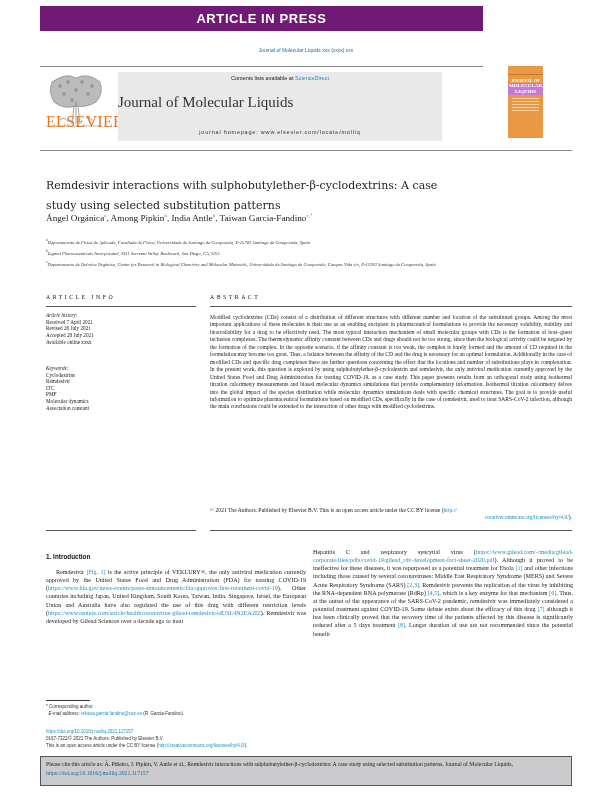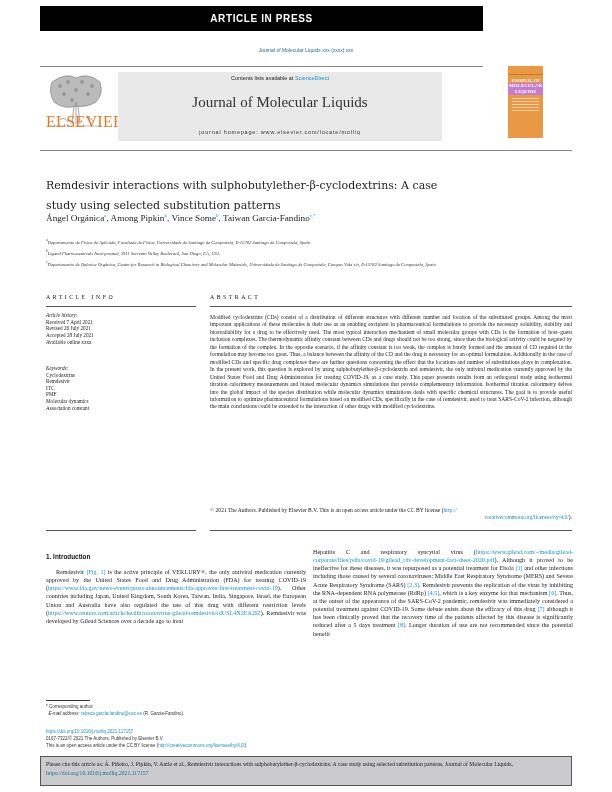--- a/index.html
+++ b/index.html
@@ -1,30 +1,30 @@
 <!DOCTYPE html>
 <html><head>
 <meta charset="utf-8">
 <style>
   * { box-sizing: border-box; margin: 0; padding: 0; }
   html, body { width: 612px; height: 792px; background: #fff; overflow: hidden; }
   body { font-family: "Liberation Serif", serif; color: #111; position: relative; }
-  .aip { position: absolute; left: 40px; top: 6px; width: 443px; height: 25px; background: #000000; color: #fff;
-         font-family: "Liberation Sans", sans-serif; font-weight: bold; font-size: 10px; letter-spacing: 0.6px;
+  .aip { position: absolute; left: 40px; top: 6px; width: 443px; height: 25px; background: #701a75; color: #fff;
+         font-family: "Liberation Sans", sans-serif; font-weight: bold; font-size: 13px; letter-spacing: 0.6px;
          display: flex; align-items: center; justify-content: center; left: 40px; width: 443px; }
   .aip { left: 40px; width: 443px; }
   .aip-wrap { position: absolute; left: 40px; top: 6px; width: 443px; }
   .jref { position: absolute; top: 47px; left: 0; width: 612px; text-align: center; font-family: "Liberation Sans", sans-serif; font-size: 5px; color: #1b6ea0; }
   .topline { position: absolute; left: 40px; top: 66px; width: 443px; height: 1px; background: #888; }
   .elsevier-logo { position: absolute; left: 46px; top: 72px; width: 60px; height: 68px; }
   .elsevier-text { position: absolute; left: 46px; top: 113px; font-family: "Liberation Serif", serif; font-size: 16px; color: #e87722; letter-spacing: 0.3px; }
   .banner { position: absolute; left: 118px; top: 72px; width: 324px; height: 69px; background: #e9e9e9; }
   .contents { position: absolute; top: 3px; left: 0; width: 100%; text-align: center; font-family: "Liberation Sans", sans-serif; font-size: 5.5px; color: #222; }
   .contents .sd { color: #1b8fc4; }
-  .jtitle { position: absolute; top: 22px; left: 0; width: 100%; text-align: center; font-family: "Liberation Serif", serif; font-size: 15px; color: #333; }
+  .jtitle { position: absolute; top: 22px; left: 0; width: 100%; font-family: "Liberation Serif", serif; font-size: 15px; color: #333; }
   .homepage { position: absolute; top: 57px; left: 0; width: 100%; text-align: center; font-family: "Liberation Sans", sans-serif; font-size: 5.5px; color: #333; letter-spacing: 0.8px; }
   .cover { position: absolute; left: 508px; top: 66px; width: 35px; height: 72px; background: #e99844; }
   .cover .band { position: absolute; top: 2px; left: 0; width: 100%; height: 7px; background: #e99844; border-bottom: 0.5px solid #c47a30; }
   .cover .ct1 { position: absolute; top: 12px; left: 0; width: 100%; text-align: center; font-size: 4.5px; color: #fff; font-weight: bold; line-height: 5px; }
   .cover .ct2 { position: absolute; top: 17px; left: 0; width: 100%; text-align: center; font-size: 5px; color: #fff; font-weight: bold; background: #c47bd0; line-height: 6px; }
   .cover .lines { position: absolute; top: 30px; left: 4px; width: 27px; }
   .cover .lines div { height: 1px; background: #f8d0a8; margin: 2px 0; }
   .header-rule { position: absolute; left: 40px; top: 150px; width: 532px; height: 1px; background: #888; }
 
   .title { position: absolute; left: 46px; top: 176px; width: 420px; font-family: "DejaVu Serif", serif; font-size: 11px; line-height: 20px; color: #222; }
@@ -115,21 +115,21 @@
       <div></div>
     </div>
 </div>
 <div class="header-rule"></div>
 
 <div class="title">Remdesivir interactions with sulphobutylether-β-cyclodextrins: A case study using selected substitution patterns</div>
 
 <div class="authors">
   <span><span>Ángel Orgánica</span><sup>a</sup></span>,
   <span><span>Among Pipkin</span><sup>b</sup></span>,
-  <span><span>Vince Some</span><sup>b</sup></span>,
+  <span><span>India Antle</span><sup>b</sup></span>,
   <span><span>Taiwan Garcia-Fandino</span><sup>c,*</sup></span>
 </div>
 
 <div class="affils">
   <div><sup>a</sup><span>Departamento de Física de Aplicada, Facultade de Física, Universidade de Santiago de Compostela, E-15782 Santiago de Compostela, Spain</span></div>
   <div><sup>b</sup><span>Ligand Pharmaceuticals Incorporated, 3911 Sorrento Valley Boulevard, San Diego, CA, USA</span></div>
   <div><sup>c</sup><span>Departamento de Química Orgánica, Center for Research in Biological Chemistry and Molecular Materials, Universidade de Santiago de Compostela, Campus Vida s/n, E-15782 Santiago de Compostela, Spain</span></div>
 </div>
 
 <div class="ai-head">ARTICLE INFO</div>

